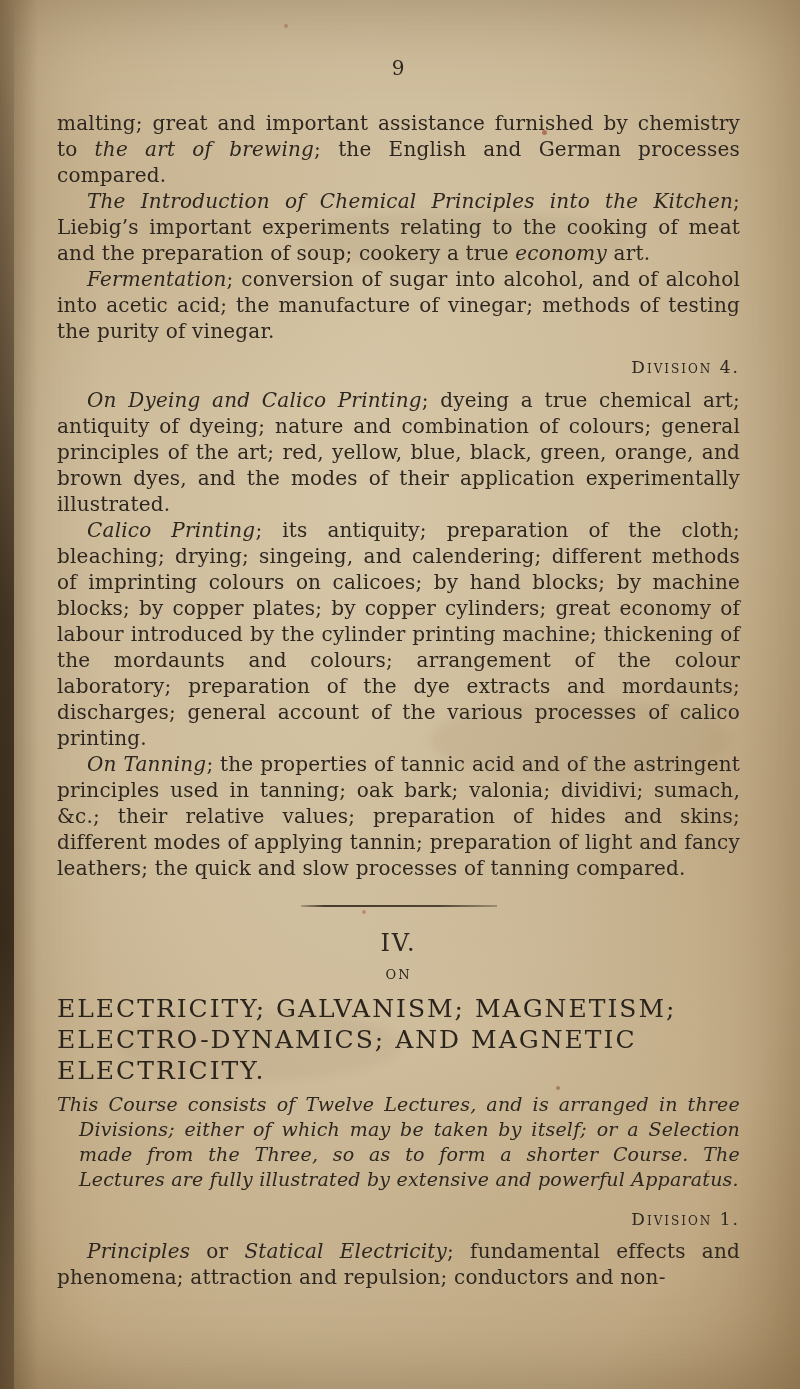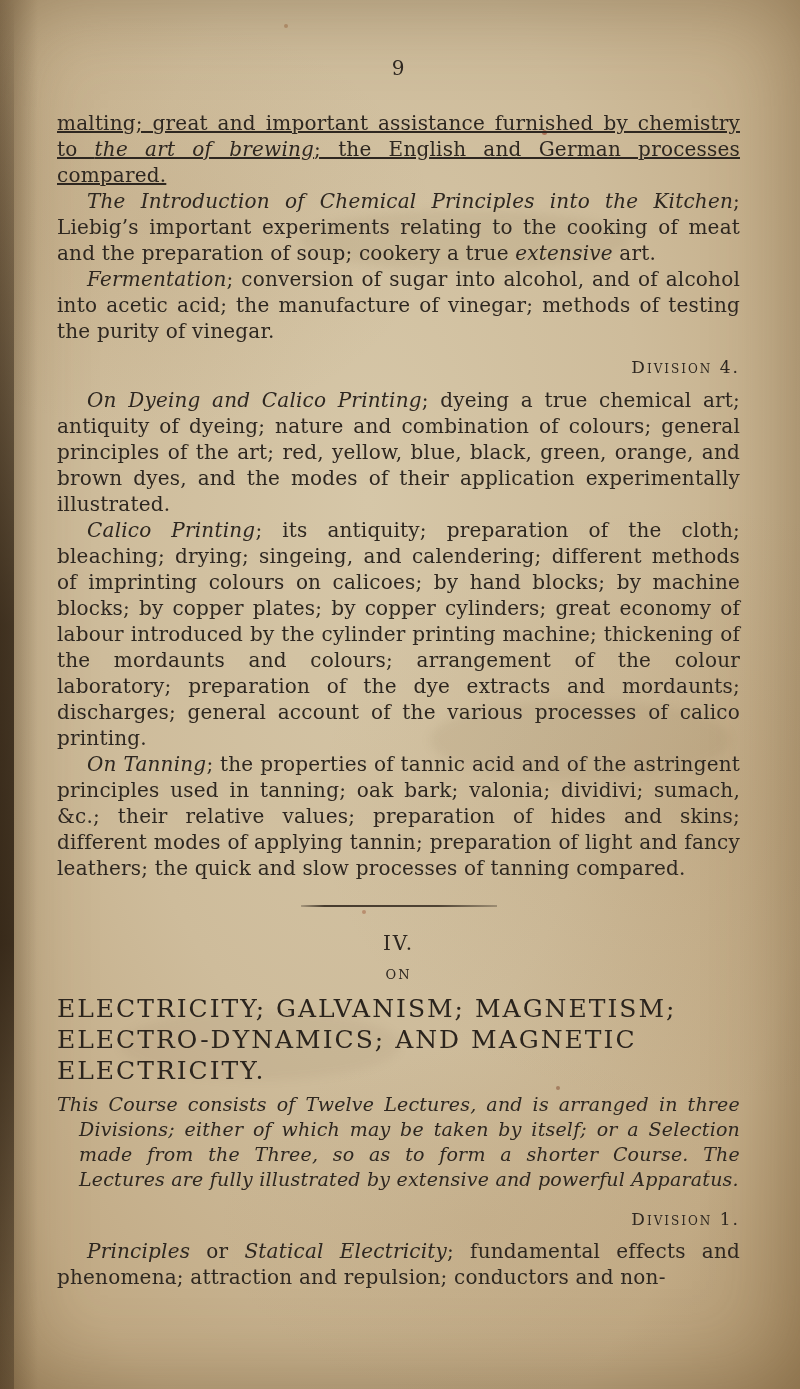--- a/index.html
+++ b/index.html
@@ -47,42 +47,42 @@
     letter-spacing: 0.2px;
   }
   .page-number {
     text-align: center;
     font-size: 20px;
     line-height: 24px;
     margin-bottom: 30px;
     letter-spacing: 1px;
   }
   p.body-para { margin: 0; text-indent: 30px; }
-  p.body-para.first { text-indent: 0; text-decoration: underline; }
+  p.body-para.first { text-indent: 0; }
   .it { font-style: italic; }
 
   .division-heading {
     text-align: right;
     font-variant: small-caps;
     font-size: 17px;
     line-height: 22px;
     letter-spacing: 2px;
     margin: 12px 0 9px 0;
     text-indent: 0;
   }
   .rule {
     width: 196px;
     height: 2px;
     margin: 24px auto 0 auto;
     background: linear-gradient(90deg,
       rgba(46,36,26,0.25), rgba(46,36,26,0.85) 12%,
       rgba(46,36,26,0.80) 70%, rgba(46,36,26,0.30) 100%);
   }
   .section-numeral {
-    text-align: center; font-size: 20px; line-height: 24px;
+    text-align: center; font-size: 24px; line-height: 24px;
     letter-spacing: 2px; margin-top: 24px; text-indent: 0;
   }
   .section-subtitle {
     text-align: center; font-size: 16px; line-height: 20px;
     letter-spacing: 2.5px; margin-top: 12px; text-indent: 0;
   }
   .section-on {
     text-align: center; font-size: 13px; line-height: 16px;
     letter-spacing: 2px; margin-top: 12px; text-indent: 0;
   }
@@ -124,21 +124,21 @@
   <div class="content">
 
     <div class="page-number">9</div>
 
     <p class="body-para first">
       <span>malting; great and important assistance furnished by chemistry to </span><span class="it">the art of brewing</span><span>; the English and German processes compared.</span>
     </p>
 
 
     <p class="body-para">
-      <span class="it">The Introduction of Chemical Principles into the Kitchen</span><span>; Liebig’s important experiments relating to the cooking of meat and the preparation of soup; cookery a true </span><span class="it">extensive</span><span> art.</span>
+      <span class="it">The Introduction of Chemical Principles into the Kitchen</span><span>; Liebig’s important experiments relating to the cooking of meat and the preparation of soup; cookery a true </span><span class="it">economy</span><span> art.</span>
     </p>
 
     <p class="body-para">
       <span class="it">Fermentation</span><span>; conversion of sugar into alcohol, and of alcohol into acetic acid; the manufacture of vinegar; methods of testing the purity of vinegar.</span>
     </p>
 
     <div class="division-heading">Division 4.</div>
 
     <p class="body-para">
       <span class="it">On Dyeing and Calico Printing</span><span>; dyeing a true chemical art; antiquity of dyeing; nature and combination of colours; general principles of the art; red, yellow, blue, black, green, orange, and brown dyes, and the modes of their application experimentally illustrated.</span>

